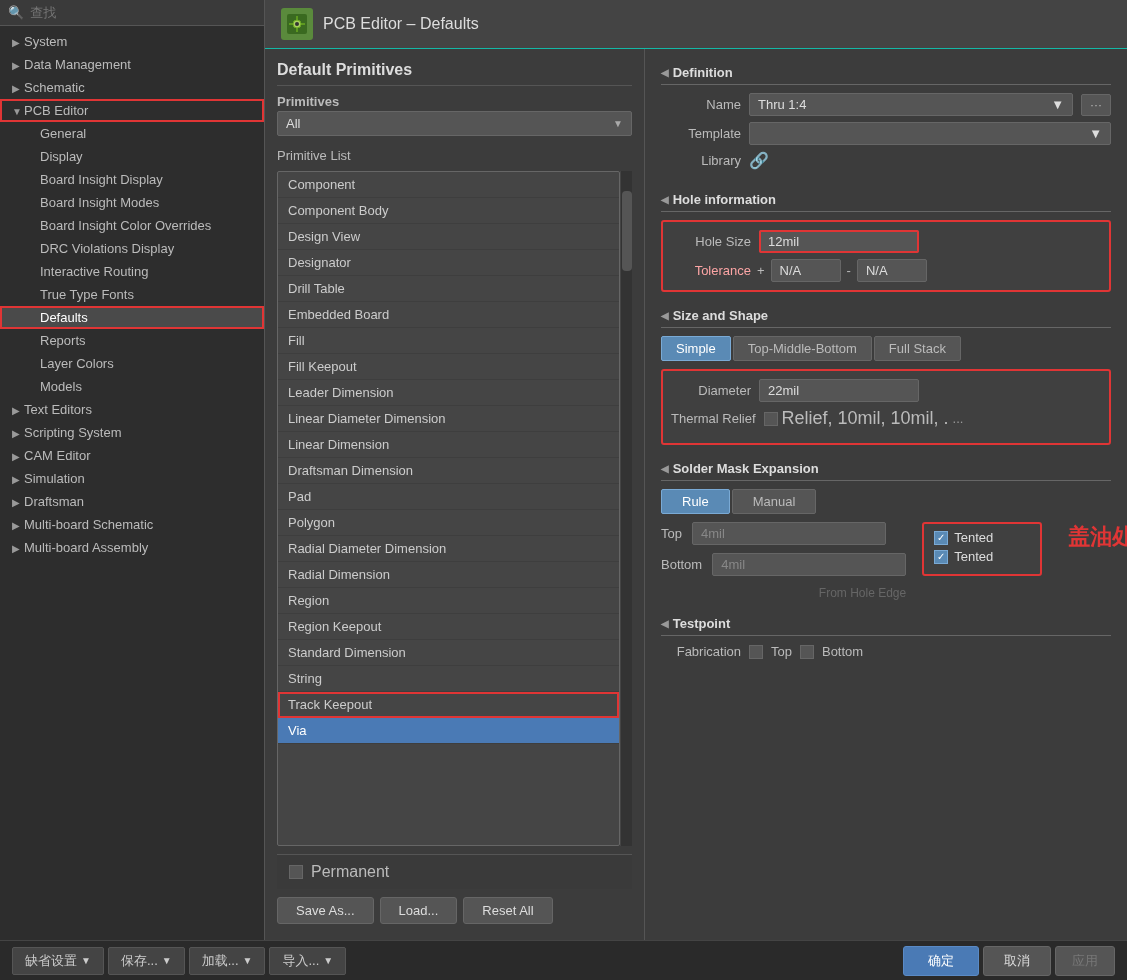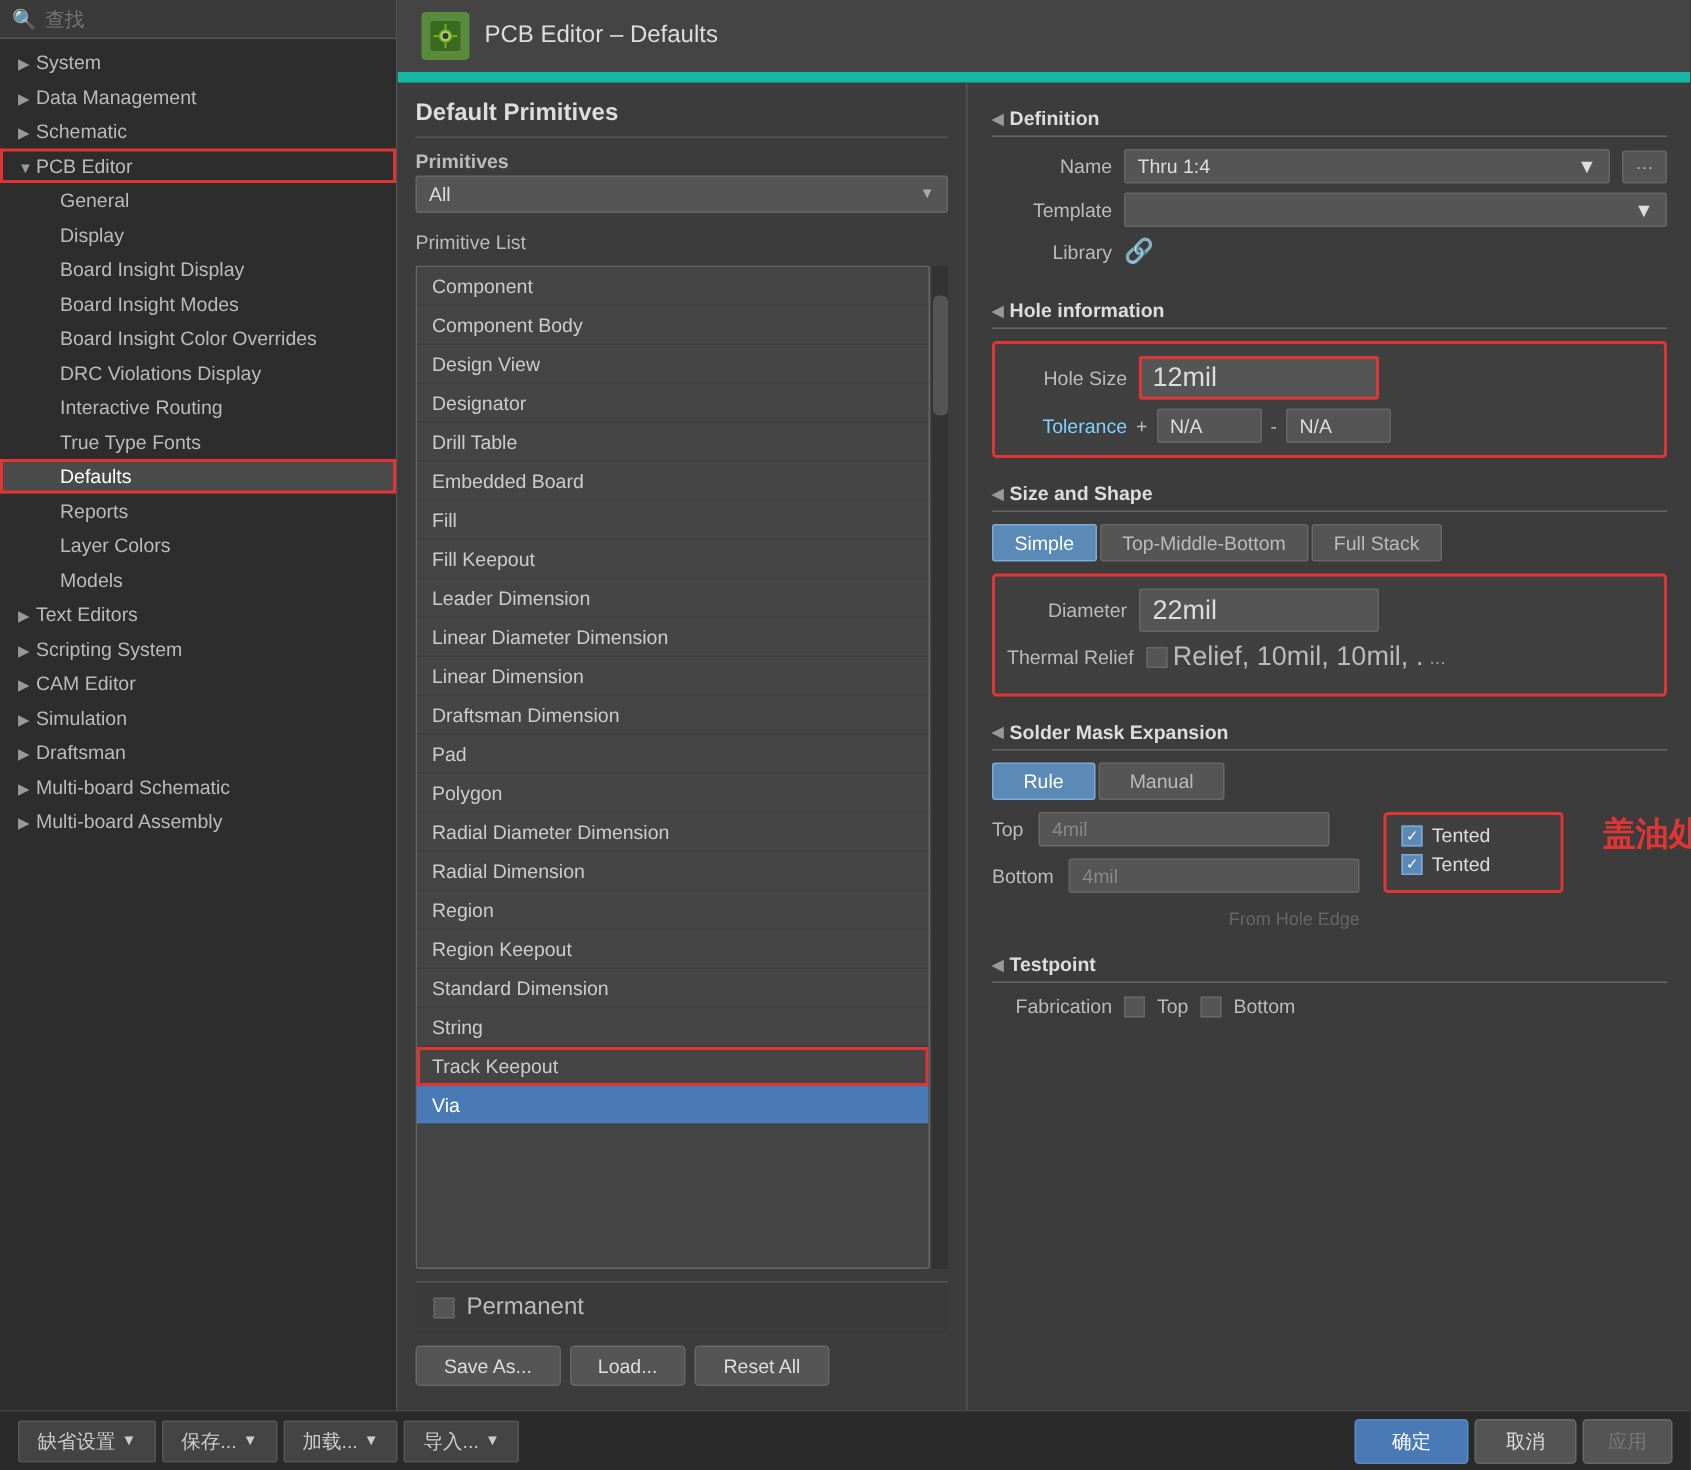--- a/index.html
+++ b/index.html
@@ -80,21 +80,21 @@
       background: #3c3c3c;
       overflow: hidden;
     }
 
     
     .panel-header {
       display: flex;
       align-items: center;
       background: #444;
       padding: 8px 16px;
-      border-bottom: 7px solid #14b8a6;
+      border-bottom: 1px solid #14b8a6;
       gap: 10px;
     }
     .panel-header .icon {
       width: 32px;
       height: 32px;
       background: #5a8a3c;
       border-radius: 3px;
       display: flex;
       align-items: center;
       justify-content: center;
@@ -210,21 +210,21 @@
       color: #bbb;
       font-size: 13px;
       min-width: 80px;
       text-align: right;
     }
     .field-input {
       background: #555;
       border: 1px solid #666;
       color: #ddd;
       padding: 3px 8px;
-      font-size: 18px;
+      font-size: 13px;
       border-radius: 2px;
       flex: 1;
       max-width: 200px;
     }
     .field-input.highlighted {
       outline: 2px solid #e03535;
       outline-offset: -2px;
     }
     .name-dropdown {
       background: #555;
@@ -274,21 +274,21 @@
       padding: 8px;
       background: #404040;
     }
 
     
     .tolerance-row {
       display: flex;
       align-items: center;
       gap: 6px;
     }
-    .tol-label { color: #7dd3fc; font-size: 13px; min-width: 80px; text-align: right; }
+    .tol-label { color: #fca5a5; font-size: 13px; min-width: 80px; text-align: right; }
     .tol-sign { color: #bbb; font-size: 13px; }
     .tol-input {
       background: #555;
       border: 1px solid #666;
       color: #ddd;
       padding: 3px 8px;
       font-size: 13px;
       border-radius: 2px;
       width: 70px;
     }

